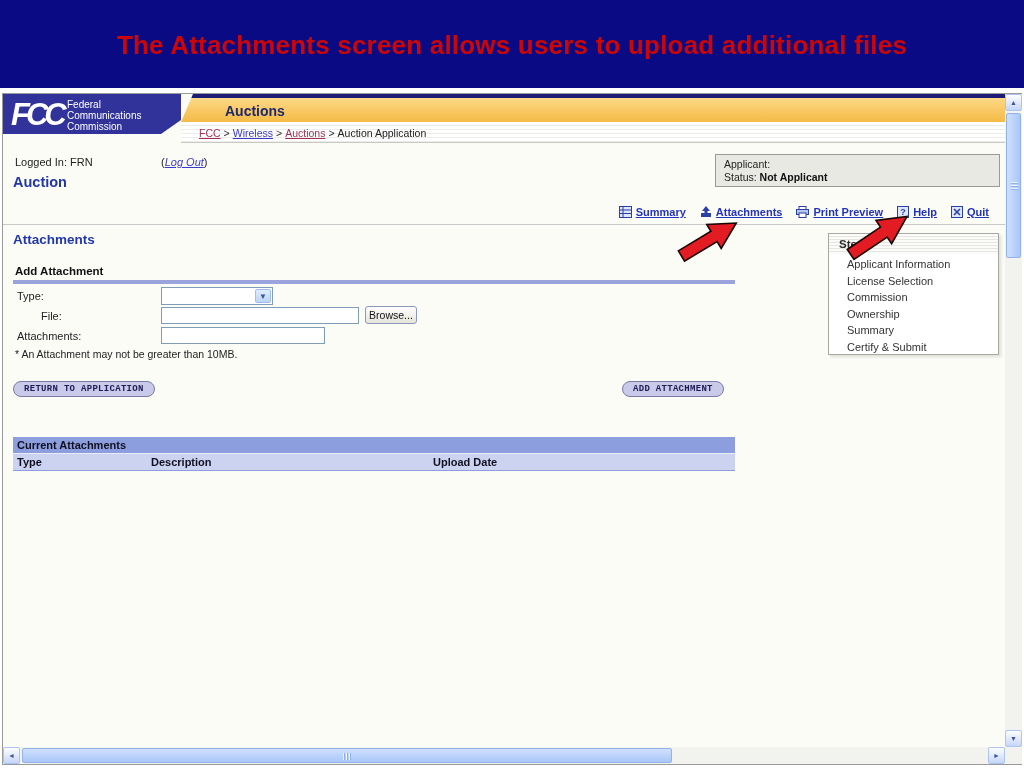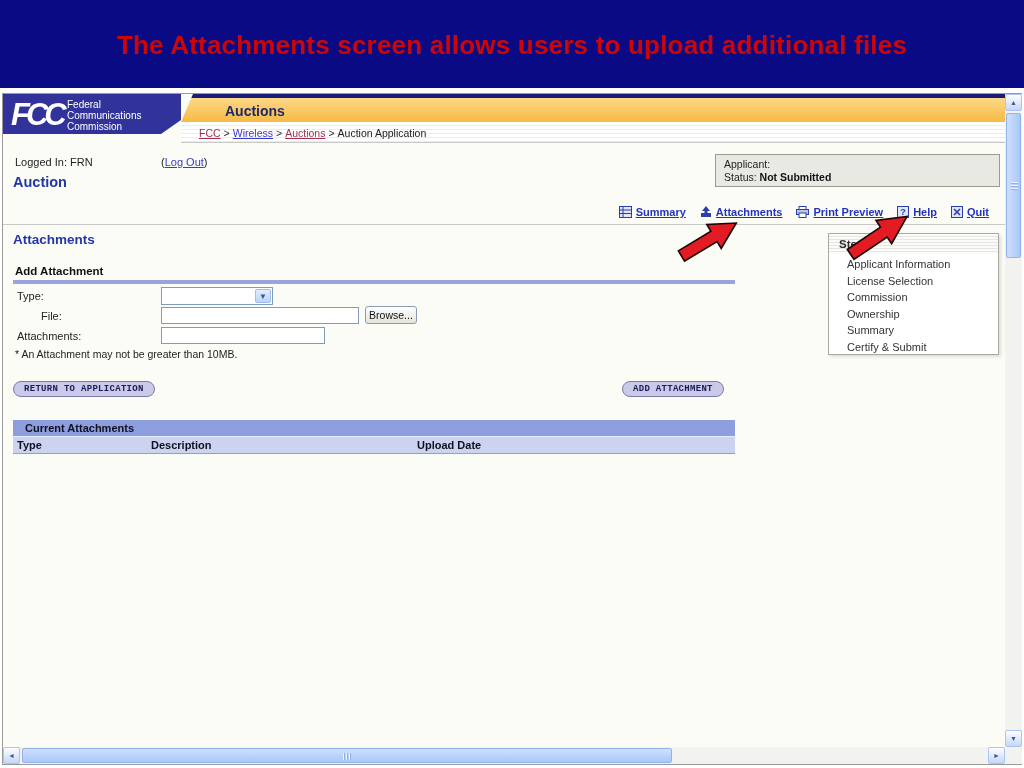--- a/index.html
+++ b/index.html
@@ -33,21 +33,21 @@
                  border-bottom:1px solid #c9c9c4; }
   .crumbs { position:absolute; left:18px; top:5px; font-size:10.5px; color:#222; }
   .crumbs a { text-decoration:underline; }
   .crumb-visited { color:#a03355; }
   .crumb-link { color:#3a3ac9; }
   .crumb-sep { color:#333; padding:0 3px; }
   .crumb-current { color:#222; }
 
   .login-row { position:absolute; left:12px; top:62px; font-size:11px; color:#222;text-align:center; }
   .logout { position:absolute; left:158px; top:62px; font-size:11px; color:#222; }
-  .logout a { color:#3a3ac9; text-decoration:underline; cursor:pointer; }
+  .logout a { color:#3a3ac9; text-decoration:underline; cursor:pointer;font-style:italic; }
 
   .applicant-box { position:absolute; left:712px; top:60px; width:285px; height:33px;
                    background:#e9e9e4; border:1px solid #9b9b93; padding:3px 8px;
                    font-size:10.5px; color:#222; line-height:12.5px; }
   .applicant-box b { color:#111; }
 
   .page-heading { position:absolute; left:10px; top:80px; font-size:14.5px; font-weight:bold; color:#2238a8; }
 
   
   .toolbar { position:absolute; right:16px; top:112px; display:flex; gap:14px; align-items:center; }
@@ -90,24 +90,24 @@
   .pill-btn { position:absolute; height:16px; background:#c9c9ea; border:1px solid #7a7aa5;
               border-radius:9px; font-size:9px; font-weight:bold; color:#1c1c55;
               letter-spacing:0.3px; padding:0 10px; line-height:14px; cursor:pointer;
               font-family:Liberation Mono, monospace; }
   .btn-return { left:10px; top:287px; }
   .btn-add { left:619px; top:287px; }
 
   
   .table { position:absolute; left:10px; top:326px; width:722px; }
   .tbl-title { height:17px; background:#8d9ede; font-size:11px; font-weight:bold; color:#101020;
-               padding:2px 0 0 12px; border-bottom:1px solid #e8ebf8; }
+               padding:2px 0 0 4px; border-bottom:1px solid #e8ebf8;margin-top:17px; }
   .tbl-cols { position:relative; height:17px; background:#cbd3f0; border-bottom:1px solid #8d9ede; }
   .tbl-cols span { position:absolute; top:2px; font-size:11px; font-weight:bold; color:#101020; }
-  .col-type { left:4px; } .col-desc { left:138px; } .col-date { left:404px; }
+  .col-type { left:4px; } .col-desc { left:138px; } .col-date { left:420px; }
 
   
   .arrow-svg { position:absolute; }
   .arrow1 { left:668px; top:118px; }
   .arrow2 { left:838px; top:114px; }
 
   
   .vscroll { position:absolute; right:0; top:0; bottom:17px; width:17px; background:#f2f3ee; }
   .hscroll { position:absolute; left:0; right:17px; bottom:0; height:17px; background:#f2f3ee; }
   .scroll-btn { position:absolute; width:17px; height:17px;
@@ -155,21 +155,21 @@
         <div class="crumbs">
           <a class="crumb-visited">FCC</a><span class="crumb-sep">&gt;</span><a class="crumb-link">Wireless</a><span class="crumb-sep">&gt;</span><a class="crumb-visited">Auctions</a><span class="crumb-sep">&gt;</span><span class="crumb-current">Auction Application</span>
         </div>
       </div>
 
       <div class="login-row">Logged In: FRN</div>
       <div class="logout"><span>(</span><a>Log Out</a><span>)</span></div>
 
       <div class="applicant-box">
         <div>Applicant:</div>
-        <div><span>Status: </span><b>Not Submitted</b></div>
+        <div><span>Status: </span><b>Not Applicant</b></div>
       </div>
 
       <div class="page-heading">Auction</div>
 
       <div class="toolbar">
         <div class="tool-link">
           <svg width="13" height="12" viewBox="0 0 13 12">
               <rect x="0.5" y="0.5" width="12" height="11" fill="#dfe6fb" stroke="#2b3fa8"></rect>
               <line x1="0.5" y1="4" x2="12.5" y2="4" stroke="#2b3fa8"></line>
               <line x1="0.5" y1="7.5" x2="12.5" y2="7.5" stroke="#2b3fa8"></line>

